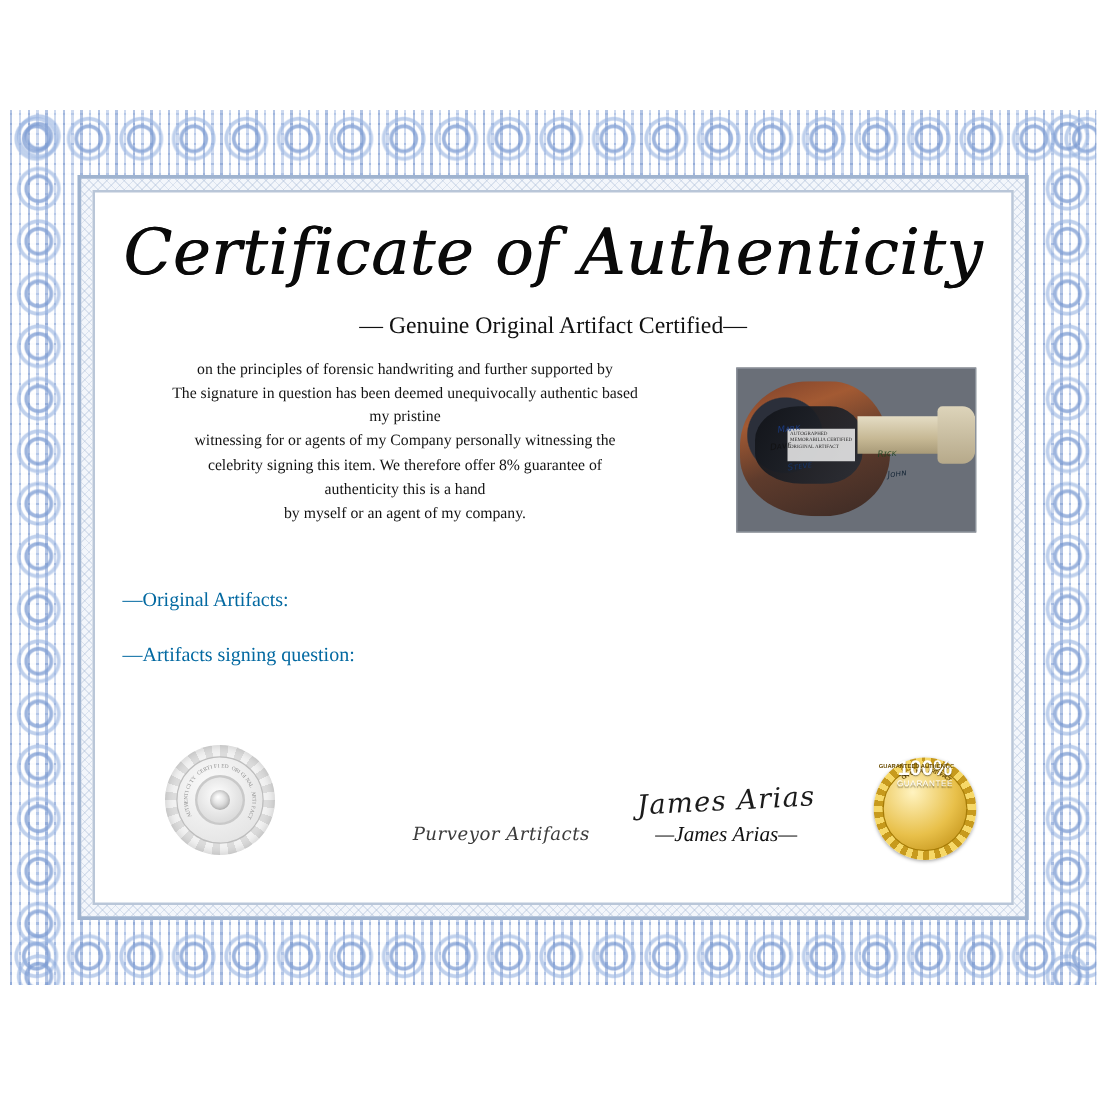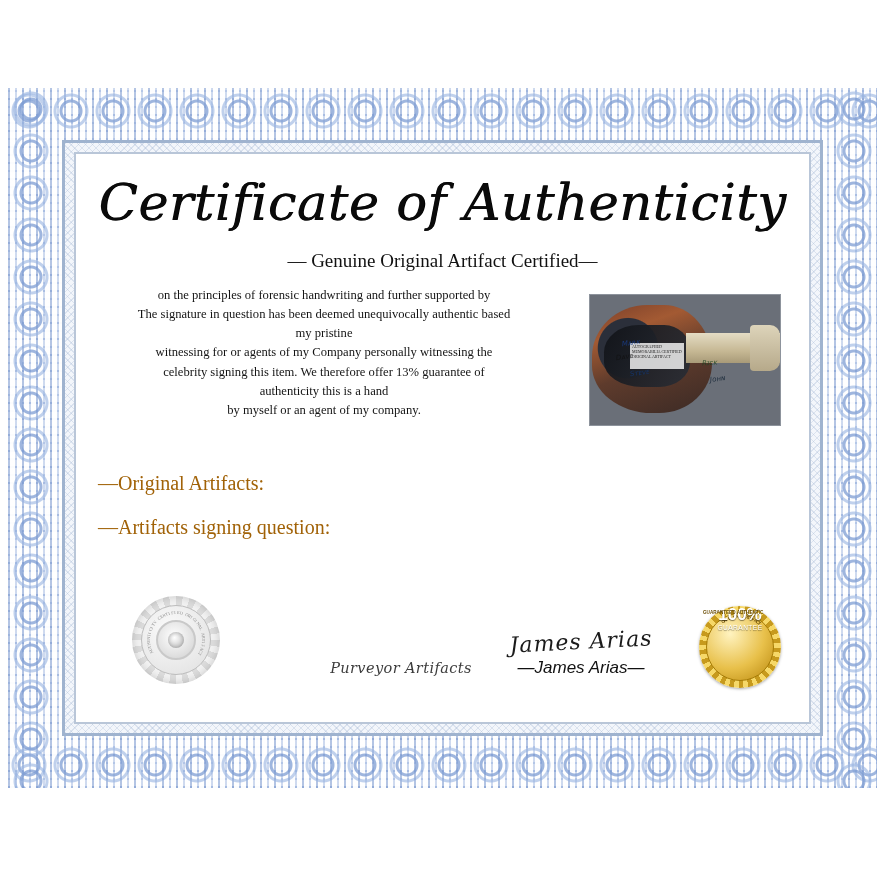--- a/index.html
+++ b/index.html
@@ -198,22 +198,22 @@
     padding: 2px;
     box-sizing: border-box;
     line-height: 1.2;
     overflow: hidden;
   }
 
   
   .field-line {
     position: absolute;
     left: 22px;
-    font-size: 20px;
-    color: #a16207;
+    font-size: 16px;
+    color: #0369a1;
     font-family: "Liberation Serif", serif;
   }
   #field-original { top: 318px; }
   #field-details  { top: 362px; }
 
   
   #embossed-seal {
     position: absolute;
     left: 56px;
     bottom: 38px;
@@ -298,21 +298,21 @@
   }
   #signature-script {
     font-family: "DejaVu Serif", serif;
     font-style: italic;
     font-size: 22px;
     color: #1b1b1b;
     letter-spacing: 1px;
     transform: rotate(-3deg);
   }
   #signature-name {
-    font-family: Liberation Sans, sans-serif;
+    font-family: Liberation Serif, serif;
     font-style: italic;
     font-size: 17px;
     color: #111;
     margin-top: 4px;
   }
 
   
   #gold-seal {
     position: absolute;
     right: 28px;
@@ -383,21 +383,21 @@
 
         <div id="cert-title">Certificate of Authenticity</div>
 
         <div id="cert-subtitle">— Genuine Original Artifact Certified—</div>
 
         <div id="cert-body">
           <span class="ln">on the principles of  forensic handwriting and further supported by</span>
           <span class="ln">The signature in question has been deemed unequivocally authentic based</span>
           <span class="ln">my pristine</span>
           <span class="ln">witnessing for or agents of my Company personally witnessing the</span>
-          <span class="ln">celebrity signing this item. We therefore offer 13% guarantee of</span>
+          <span class="ln">celebrity signing this item. We therefore offer 8% guarantee of</span>
           <span class="ln">authenticity this is a hand</span>
           <span class="ln">by myself or an agent of my company.</span>
         </div>
 
         <div id="artifact-photo">
           <div class="guitar-body"></div>
           <div class="pickguard"></div>
           <div class="neck"></div>
           <div class="head"></div>
           <div class="label-strip">AUTOGRAPHED MEMORABILIA CERTIFIED ORIGINAL ARTIFACT</div>

